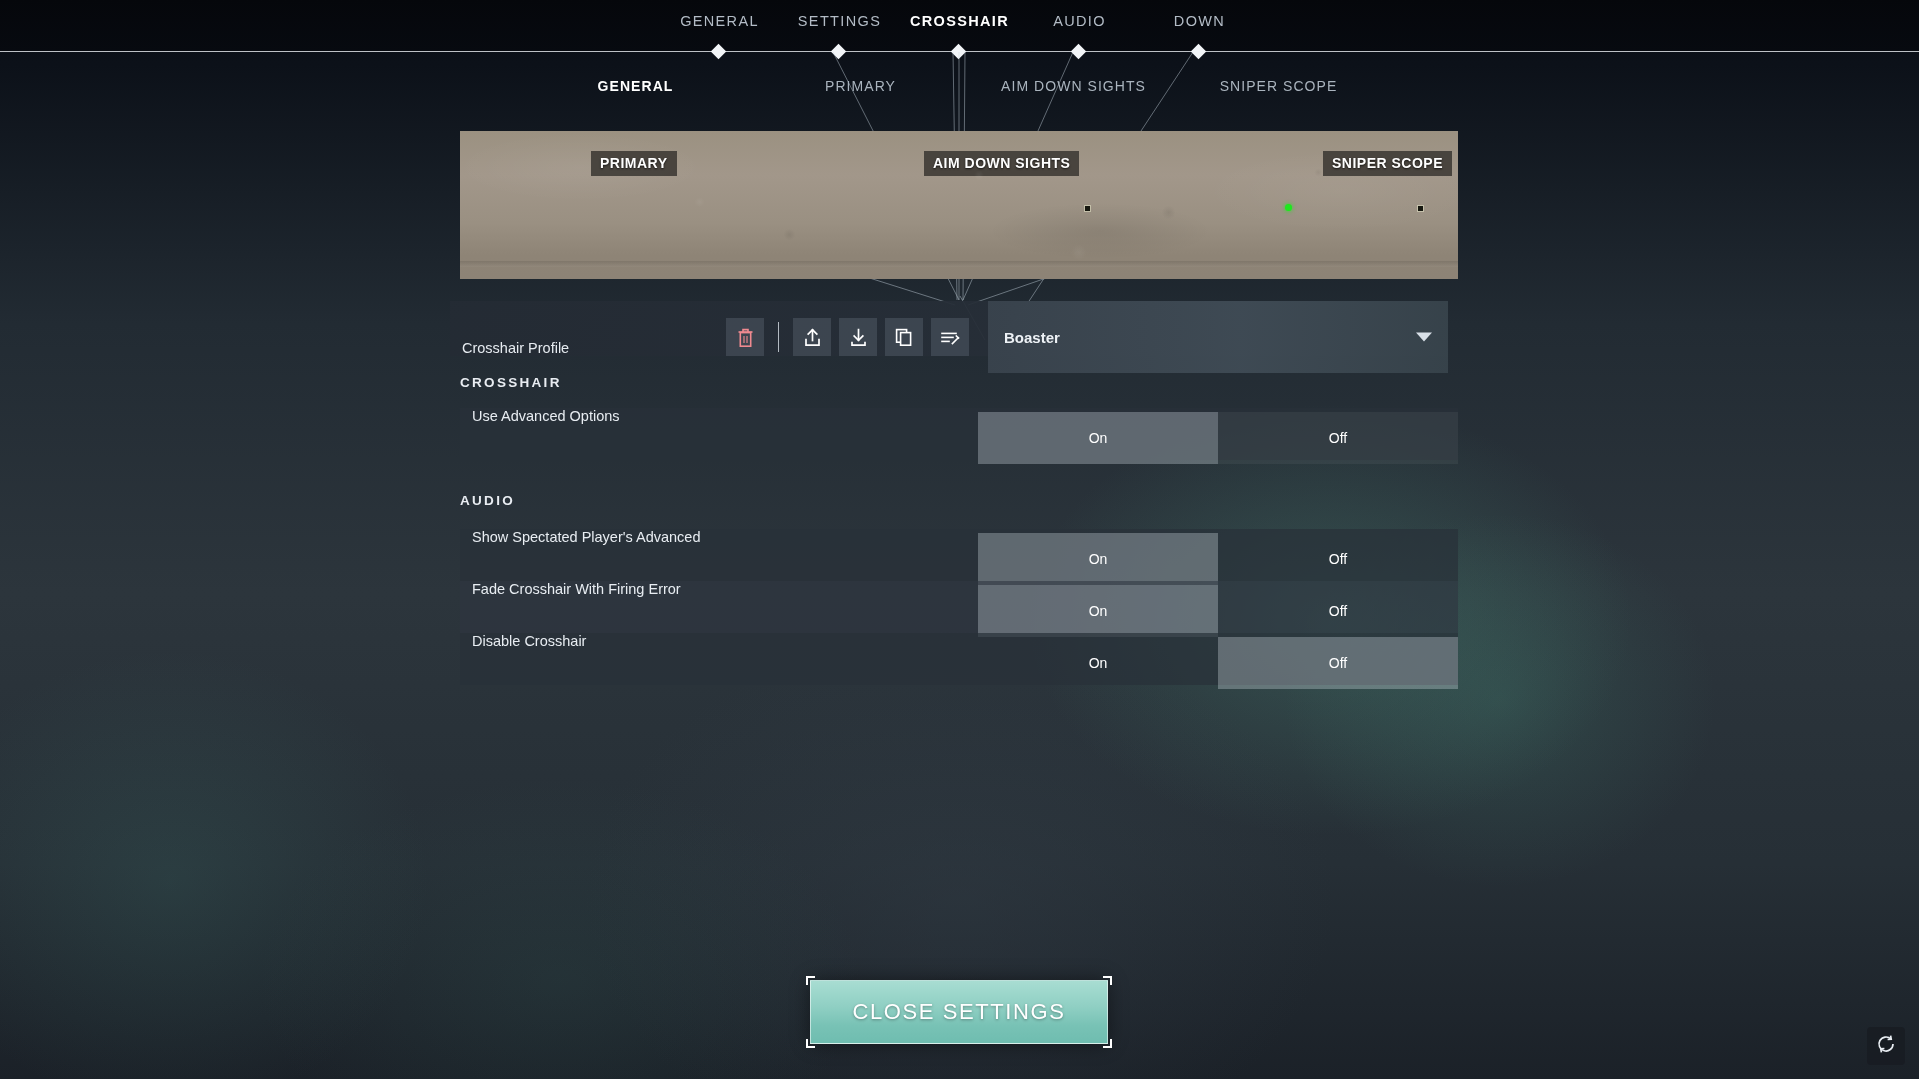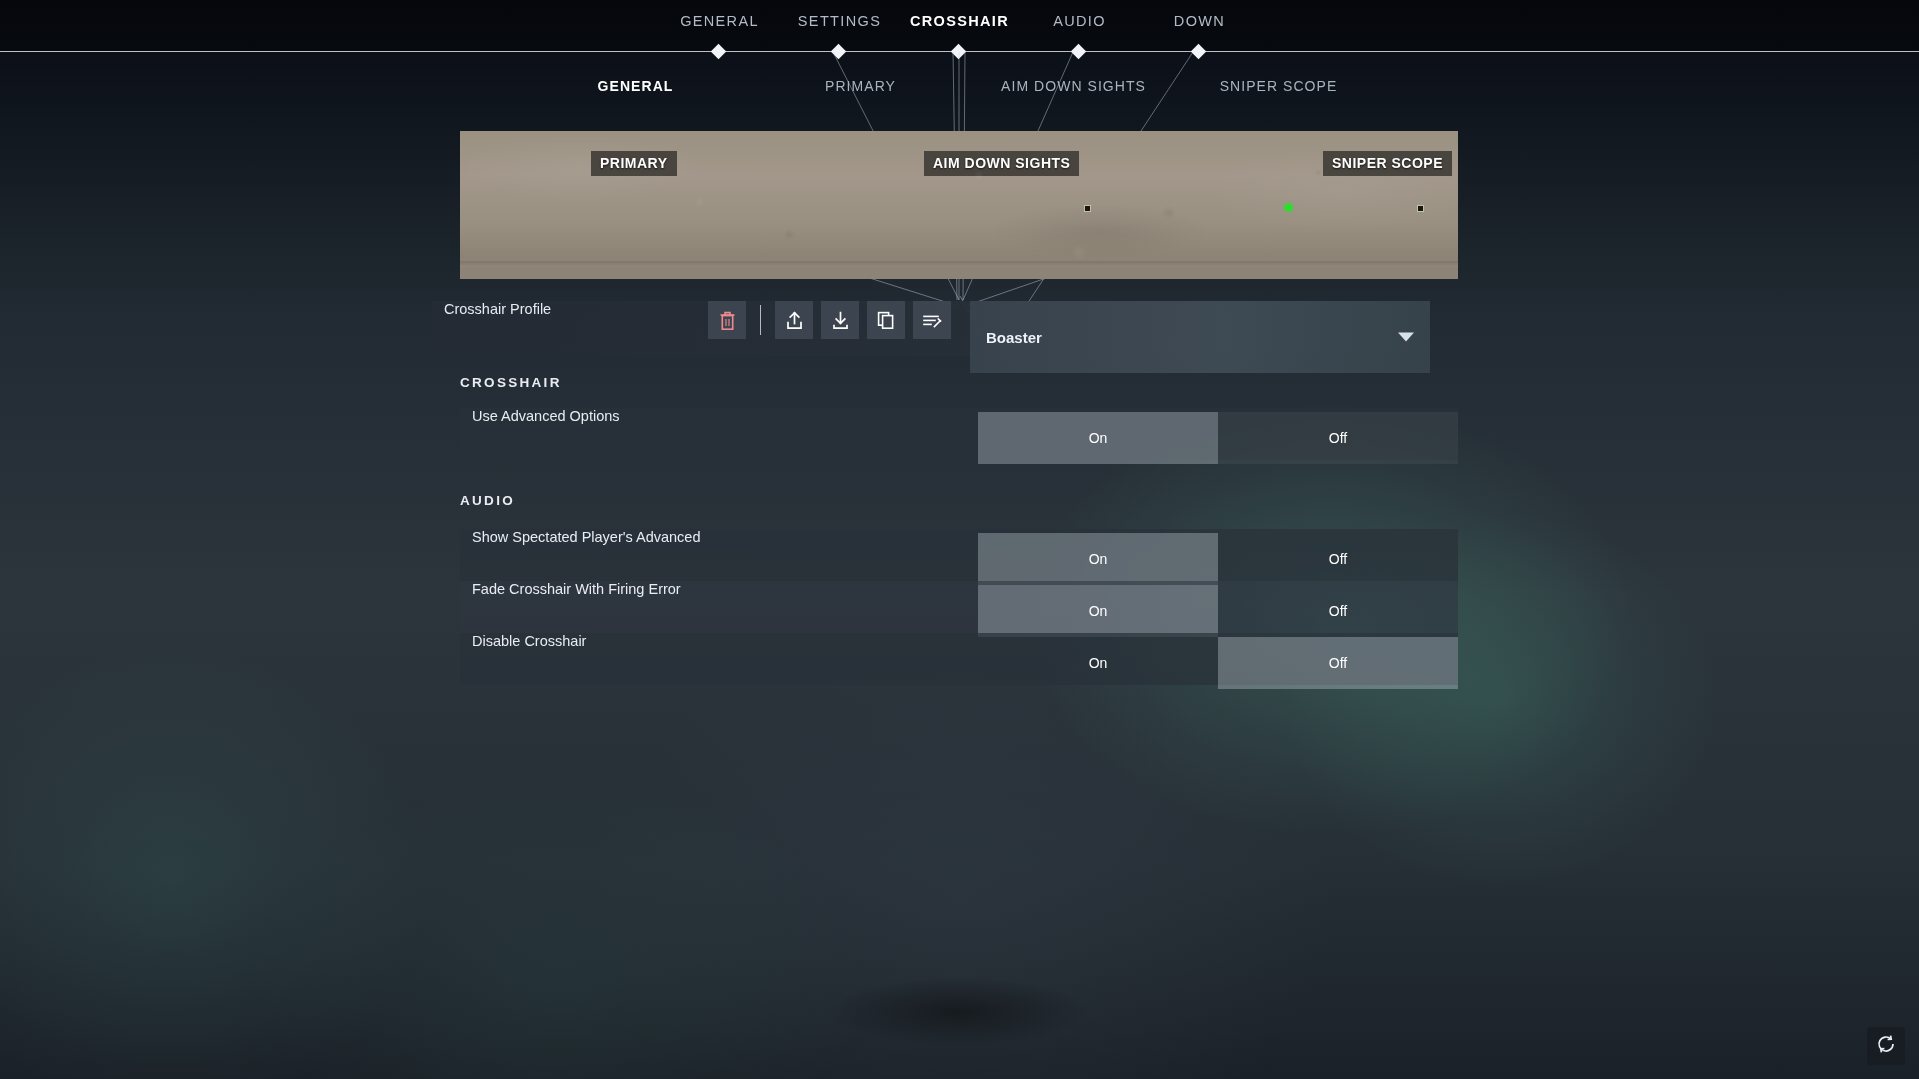--- a/index.html
+++ b/index.html
@@ -146,24 +146,24 @@
   }
   .prev-dot.d1 { left: 625px; }
   .prev-dot.d2 { left: 958px; }
   .sq-dot { width: 5px; height: 5px; background: #16170f; outline: 1px solid rgba(230,230,200,0.55); }
   .green-dot { width: 7px; height: 7px; border-radius: 50%; background: #1ee81e; box-shadow: 0 0 4px rgba(30,232,30,0.9); }
   .prev-dot.d3 { left: 1285px; top: 203px; }
 
   
   .profile-row {
     position: absolute;
-    left: 432px; top: 301px;
+    left: 450px; top: 301px;
     width: 998px; height: 55px;
     display: flex;
-    align-items: flex-start;
+    align-items: flex-end;
     background: linear-gradient(90deg, rgba(36,43,52,0.94) 0%, rgba(40,48,58,0.94) 100%);
   }
   .profile-label {
     color: #e6ebf0;
     font-size: 14.5px;
     margin-left: 12px;
     width: 250px;
   }
   .icon-group { display: flex; align-items: center; gap: 8px; margin-left: 14px; }
   .icon-btn {
@@ -437,20 +437,27 @@
     <div class="srow">
       <span class="rlabel">Disable Crosshair</span>
       <div class="seg-wrap">
         <div class="seg">On</div>
         <div class="seg selected">Off</div>
       </div>
     </div>
   </div>
 
   <div class="close-glow"></div>
+  <div class="close-btn">
+    <span class="lbl">CLOSE SETTINGS</span>
+    <span class="corner tl"></span>
+    <span class="corner tr"></span>
+    <span class="corner bl"></span>
+    <span class="corner br"></span>
+  </div>
 
   <div class="reset-btn">
     <span>
       <svg width="22" height="22" viewBox="0 0 22 22" fill="none" stroke="#e9eef3" stroke-width="1.7">
         <path d="M18 11a7 7 0 1 1-2.1-5"></path>
         <path d="M15.6 2.6l0.6 3.6l-3.6 0.3"></path>
         <path d="M6.4 19.4l-0.6-3.6l3.6-0.3"></path>
       </svg>
     </span>
   </div>

